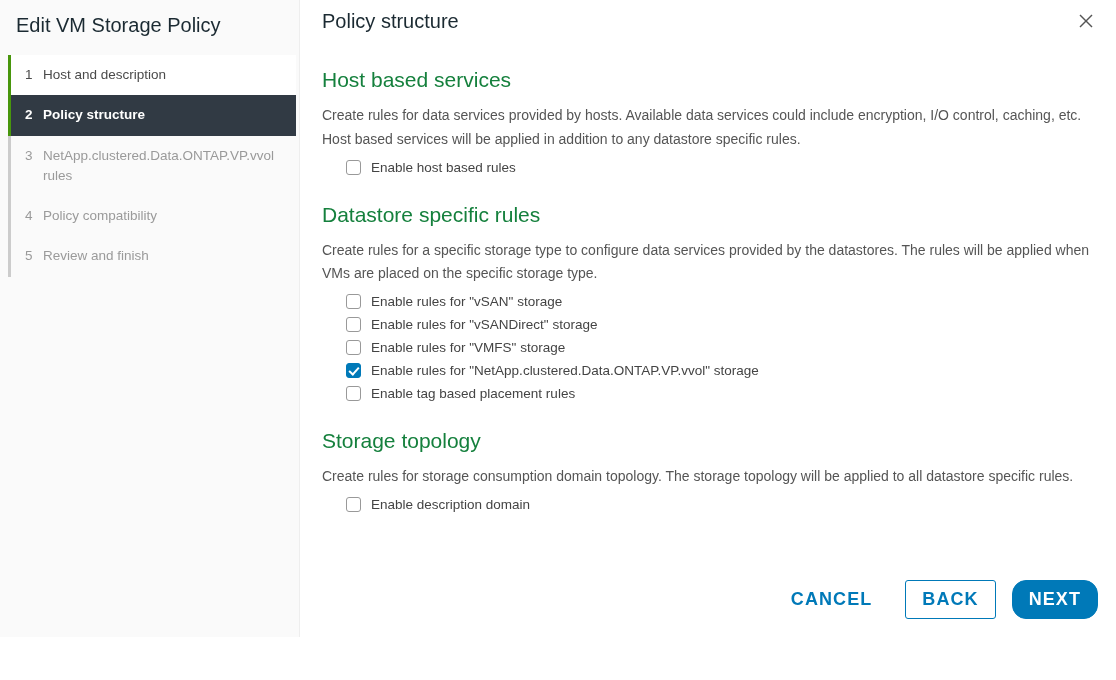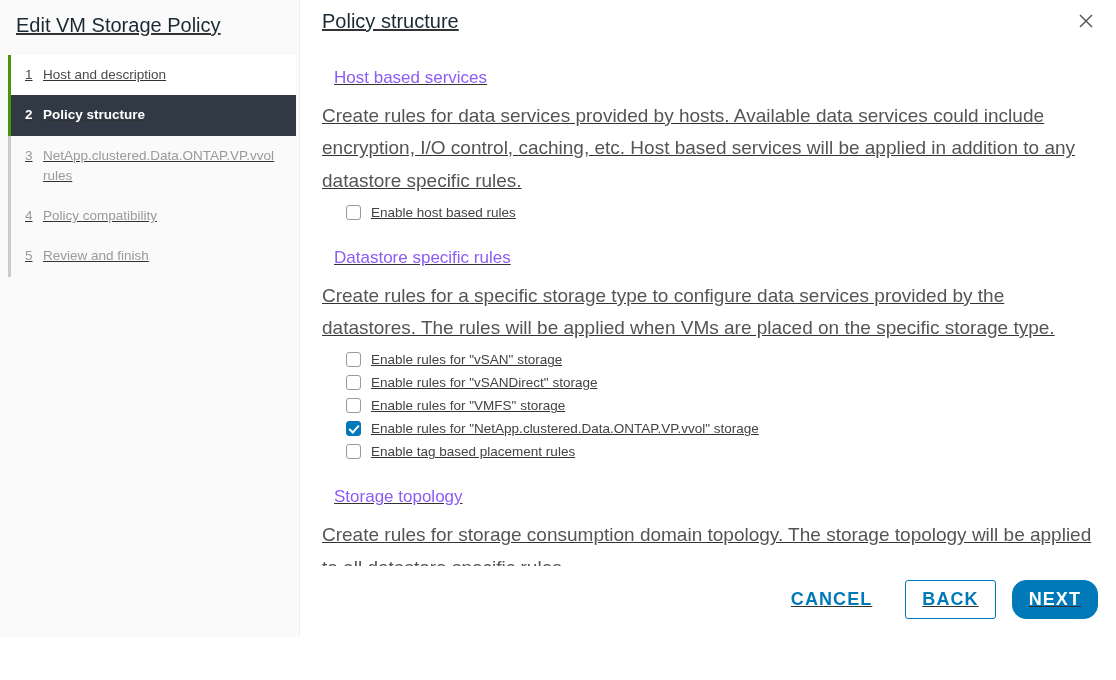--- a/index.html
+++ b/index.html
@@ -11,21 +11,20 @@
     color: #333;
     background: #fff;
     width: 1116px;
     height: 680px;
     overflow: hidden;
   }
   .dialog {
     display: flex;
     width: 1116px;
     height: 637px;
-    text-decoration: underline;
   }
   
   .sidebar {
     width: 300px;
     flex: 0 0 300px;
     background: #fafafa;
     border-right: 1px solid #eee;
     padding-top: 10px;
   }
   .sidebar-title {
@@ -101,27 +100,27 @@
   }
   .content {
     flex: 1;
     overflow-y: auto;
     padding: 34px 22px 10px 22px;
   }
   .section {
     margin-bottom: 28px;
   }
   .section h3 {
-    font-size: 17px;
+    font-size: 21px;
     font-weight: 400;
-    color: #8b5cf6;
-    margin: 0 0 12px 12px;
+    color: #15803d;
+    margin: 0 0 12px 0;
   }
   .section p.desc {
-    font-size: 19px;
+    font-size: 14px;
     color: #555;
     line-height: 1.7;
     margin: 0 0 8px 0;
   }
   .check-group {
     padding-left: 24px;
   }
   .check-row {
     display: flex;
     align-items: center;

